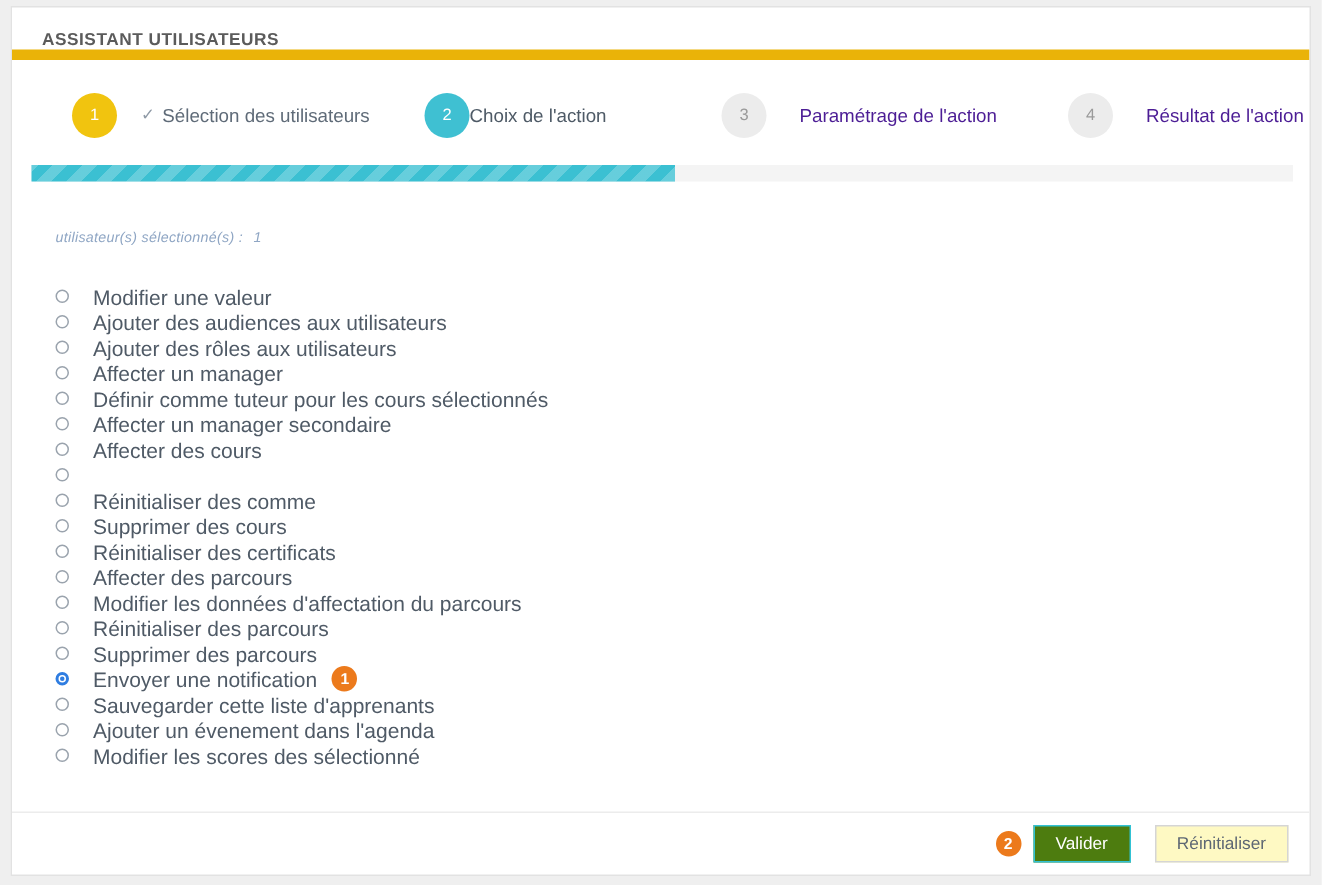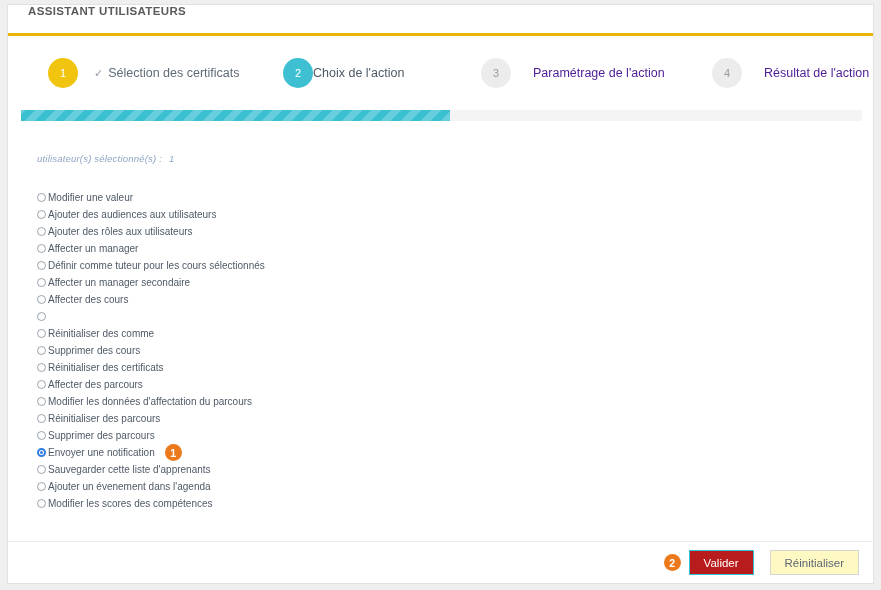--- a/index.html
+++ b/index.html
@@ -24,22 +24,22 @@
     border: 1px solid #e2e2e2;
     box-sizing: border-box;
     overflow: hidden;
   }
 
   
   .card-header {
     height: 28px;
     padding: 0 0 0 20px;
     display: flex;
-    align-items: flex-start;
-    border-bottom: 3px solid #eab308;
+    align-items: flex-end;
+    border-bottom: 7px solid #eab308;
   }
   .card-title {
     font-size: 11.5px;
     font-weight: bold;
     letter-spacing: 0.35px;
     color: #5b5b5b;
   }
 
   
   .stepper {
@@ -165,22 +165,22 @@
     content: "";
     position: absolute;
     left: 1px;
     top: 1px;
     width: 3px;
     height: 3px;
     border-radius: 50%;
     background: #2f7de1;
   }
   .option-label {
-    margin-left: 2px;
-    font-size: 10px;
+    margin-left: 16px;
+    font-size: 14px;
     color: #4f5a66;
     white-space: nowrap;
   }
 
   .callout-badge {
     display: inline-flex;
     align-items: center;
     justify-content: center;
     width: 17px;
     height: 17px;
@@ -226,21 +226,21 @@
     height: 25px;
     padding: 0 14px;
     box-sizing: border-box;
     display: inline-flex;
     align-items: center;
     justify-content: center;
     cursor: pointer;
     border: 1px solid transparent;
   }
   .btn-primary {
-    background: #b91c1c;
+    background: #4d7c0f;
     color: #ffffff;
     border-color: #31c2d4;
   }
   .btn-secondary {
     background: #fef9c3;
     color: #5d6773;
     border-color: #d5d5d5;
     margin-left: 16px;
   }
 </style>
@@ -252,21 +252,21 @@
   <div class="card-header">
     <span class="card-title">ASSISTANT UTILISATEURS</span>
   </div>
 
   <div class="stepper">
 
     <div class="step step-1">
       <span class="step-circle">1</span>
       <span class="step-label">
         <span class="check-icon">✓</span>
-        <span>Sélection des certificats</span>
+        <span>Sélection des utilisateurs</span>
       </span>
     </div>
 
     <div class="step step-2">
       <span class="step-circle">2</span>
       <span class="step-label">Choix de l'action</span>
     </div>
 
     <div class="step step-3">
       <span class="step-circle">3</span>
@@ -358,21 +358,21 @@
         <div class="option-row">
           <span class="radio"></span>
           <span class="option-label">Sauvegarder cette liste d'apprenants</span>
         </div>
         <div class="option-row">
           <span class="radio"></span>
           <span class="option-label">Ajouter un évenement dans l'agenda</span>
         </div>
         <div class="option-row">
           <span class="radio"></span>
-          <span class="option-label">Modifier les scores des compétences</span>
+          <span class="option-label">Modifier les scores des sélectionné</span>
         </div>
       </div>
 
   </div>
 
   <div class="card-footer">
     <span class="footer-badge">2</span>
     <button class="btn btn-primary">Valider</button>
     <button class="btn btn-secondary">Réinitialiser</button>
   </div>

